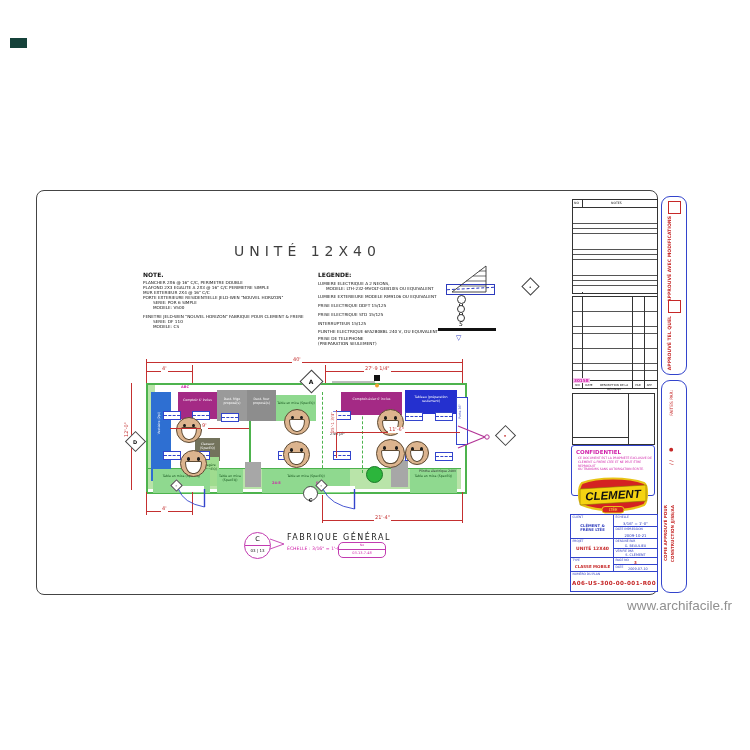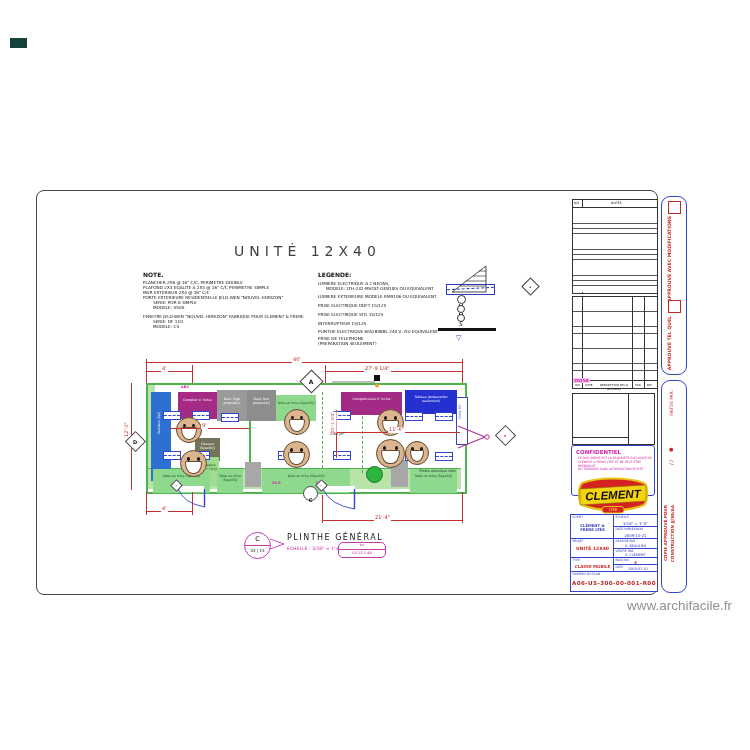--- a/index.html
+++ b/index.html
@@ -278,21 +278,21 @@
     <rect x="374" y="375" width="6" height="6" fill="#111"></rect>
     <circle cx="377" cy="385.5" r="2" fill="#f0a030"></circle>
     <polyline points="270,539 284,544 270,549" fill="#fff" stroke="#c23bb0" stroke-width="0.9"></polyline>
   </svg>
 
   <div class="abs" style="left:244px;top:532px;width:25px;height:25px;border:1.5px solid #c23bb0;border-radius:50%;background:#fff;">
     <div class="abs" style="left:0;top:12px;width:25px;height:1px;background:#c23bb0;"></div>
     <div class="abs nw" style="left:0;width:25px;top:2px;text-align:center;font-size:6.5px;">C</div>
     <div class="abs nw" style="left:0;width:25px;top:15px;text-align:center;font-size:4px;">03 | 13</div>
   </div>
-  <div class="abs nw" style="left:287px;top:533px;font-size:8px;letter-spacing:1.5px;color:#222;">PLINTHE GÉNÉRAL</div>
+  <div class="abs nw" style="left:287px;top:533px;font-size:8px;letter-spacing:1.5px;color:#222;">FABRIQUE GÉNÉRAL</div>
   <div class="abs f45 mag nw" style="left:287px;top:546px;">ÉCHELLE : 3/16" = 1'-0"</div>
   <div class="abs" style="left:338px;top:542px;width:46px;height:14px;border:1px solid #c23bb0;border-radius:5px;background:#fff;overflow:hidden;">
     <div class="f3 mag" style="text-align:center;border-bottom:1px solid #c23bb0;padding:1px 0;">No</div>
     <div class="f35 mag" style="text-align:center;padding-top:1px;">03-13-7-48</div>
   </div>
 
   <div class="abs" style="left:572px;top:199px;width:84px;height:93px;border:1px solid #333;background:#fff;">
     <div class="abs" style="left:0;top:0;width:84px;height:7px;border-bottom:1px solid #333;">
       <span class="abs f3" style="left:1px;top:1.5px;">NO</span>
       <span class="abs f3" style="left:38px;top:1.5px;">NOTES</span>

